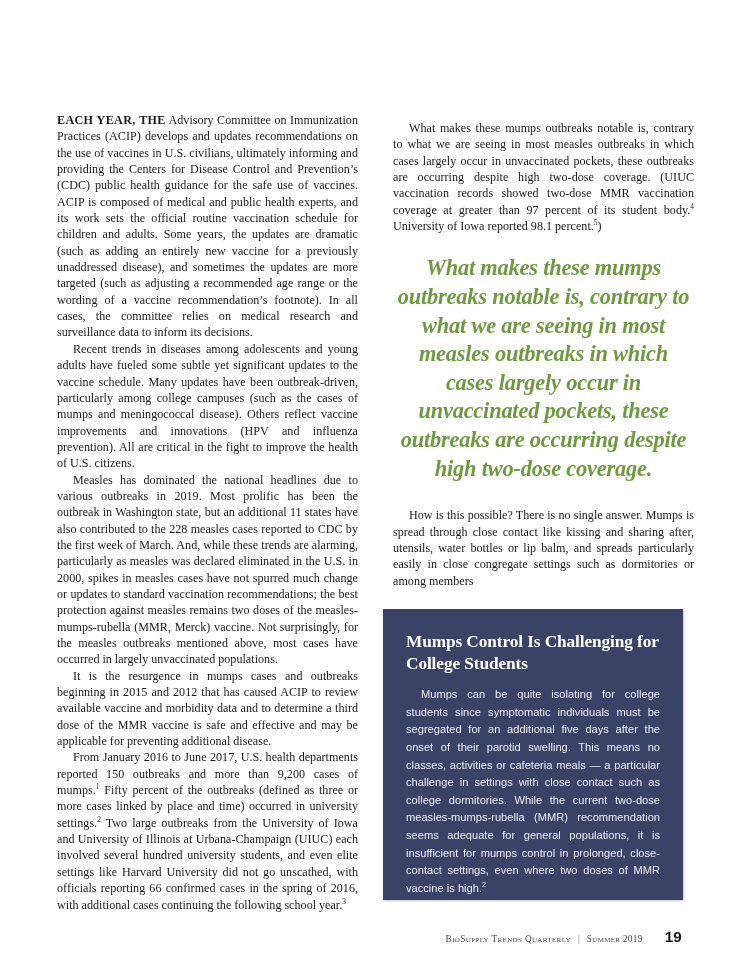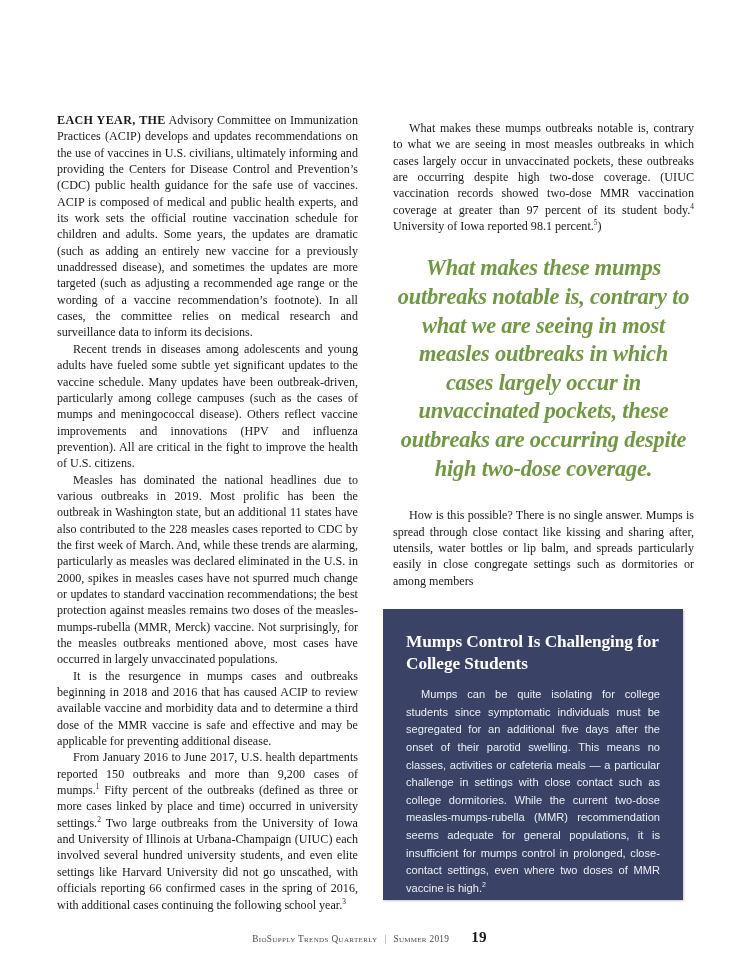--- a/index.html
+++ b/index.html
@@ -117,21 +117,21 @@
 
   
   .footer {
     position: absolute;
     left: 57px;
     right: 57px;
     top: 928px;
     height: 24px;
     display: flex;
     align-items: baseline;
-    justify-content: center;
+    justify-content: flex-end;
     gap: 0;
   }
   .footer-pub {
     font-family: "Liberation Serif", serif;
     font-size: 9.3px;
     font-variant: small-caps;
     letter-spacing: 0.35px;
     color: #4a4a4a;
     white-space: nowrap;
   }
@@ -143,21 +143,21 @@
   }
   .footer-issue {
     font-family: Liberation Serif, serif;
     font-size: 9.3px;
     font-variant: small-caps;
     letter-spacing: 0.3px;
     color: #4a4a4a;
     white-space: nowrap;
   }
   .footer-page {
-    font-family: Liberation Serif, serif;
+    font-family: Liberation Sans, sans-serif;
     font-size: 15.2px;
     font-weight: bold;
     color: #1a1a1a;
     margin-left: 22px;
     letter-spacing: 0.2px;
   }
 </style>
 </head>
 <body>
 
@@ -165,21 +165,21 @@
 
   <div class="col col-left">
 
     <p class="body-p no-indent"><span class="lead-caps">EACH YEAR, THE</span><span> Advisory Committee on Immunization Practices (ACIP) develops and updates recommendations on the use of vaccines in U.S. civilians, ultimately informing and providing the Centers for Disease Control and Prevention’s (CDC) public health guidance for the safe use of vaccines. ACIP is composed of medical and public health experts, and its work sets the official routine vaccination schedule for children and adults. Some years, the updates are dramatic (such as adding an entirely new vaccine for a previously unaddressed disease), and sometimes the updates are more targeted (such as adjusting a recommended age range or the wording of a vaccine recommendation’s footnote). In all cases, the committee relies on medical research and surveillance data to inform its decisions.</span></p>
 
     <p class="body-p">Recent trends in diseases among adolescents and young adults have fueled some subtle yet significant updates to the vaccine schedule. Many updates have been outbreak-driven, particularly among college campuses (such as the cases of mumps and meningococcal disease). Others reflect vaccine improvements and innovations (HPV and influenza prevention). All are critical in the fight to improve the health of U.S. citizens.</p>
 
 
     <p class="body-p">Measles has dominated the national headlines due to various outbreaks in 2019. Most prolific has been the outbreak in Washington state, but an additional 11 states have also contributed to the 228 measles cases reported to CDC by the first week of March. And, while these trends are alarming, particularly as measles was declared eliminated in the U.S. in 2000, spikes in measles cases have not spurred much change or updates to standard vaccination recommendations; the best protection against measles remains two doses of the measles-mumps-rubella (MMR, Merck) vaccine. Not surprisingly, for the measles outbreaks mentioned above, most cases have occurred in largely unvaccinated populations.</p>
 
-    <p class="body-p">It is the resurgence in mumps cases and outbreaks beginning in 2018 and 2016 that has caused ACIP to review available vaccine and morbidity data and to determine a third dose of the MMR vaccine is safe and effective and may be applicable for preventing additional disease.</p>
+    <p class="body-p">It is the resurgence in mumps cases and outbreaks beginning in 2015 and 2012 that has caused ACIP to review available vaccine and morbidity data and to determine a third dose of the MMR vaccine is safe and effective and may be applicable for preventing additional disease.</p>
 
     <p class="body-p"><span>From January 2016 to June 2017, U.S. health departments reported 150 outbreaks and more than 9,200 cases of mumps.</span><sup class="fn">1</sup><span> Fifty percent of the outbreaks (defined as three or more cases linked by place and time) occurred in university settings.</span><sup class="fn">2</sup><span> Two large outbreaks from the University of Iowa and University of Illinois at Urbana-Champaign (UIUC) each involved several hundred university students, and even elite settings like Harvard University did not go unscathed, with officials reporting 66 confirmed cases in the spring of 2016, with additional cases continuing the following school year.</span><sup class="fn">3</sup></p>
 
   </div>
 
   <div class="col col-right">
 
     <p class="body-p"><span>What makes these mumps outbreaks notable is, contrary to what we are seeing in most measles outbreaks in which cases largely occur in unvaccinated pockets, these outbreaks are occurring despite high two-dose coverage. (UIUC vaccination records showed two-dose MMR vaccination coverage at greater than 97 percent of its student body.</span><sup class="fn">4</sup><span> University of Iowa reported 98.1 percent.</span><sup class="fn">5</sup><span>)</span></p>
 
     <blockquote class="pullquote">What makes these mumps outbreaks notable is, contrary to what we are seeing in most measles outbreaks in which cases largely occur in unvaccinated pockets, these outbreaks are occurring despite high two-dose coverage.</blockquote>

